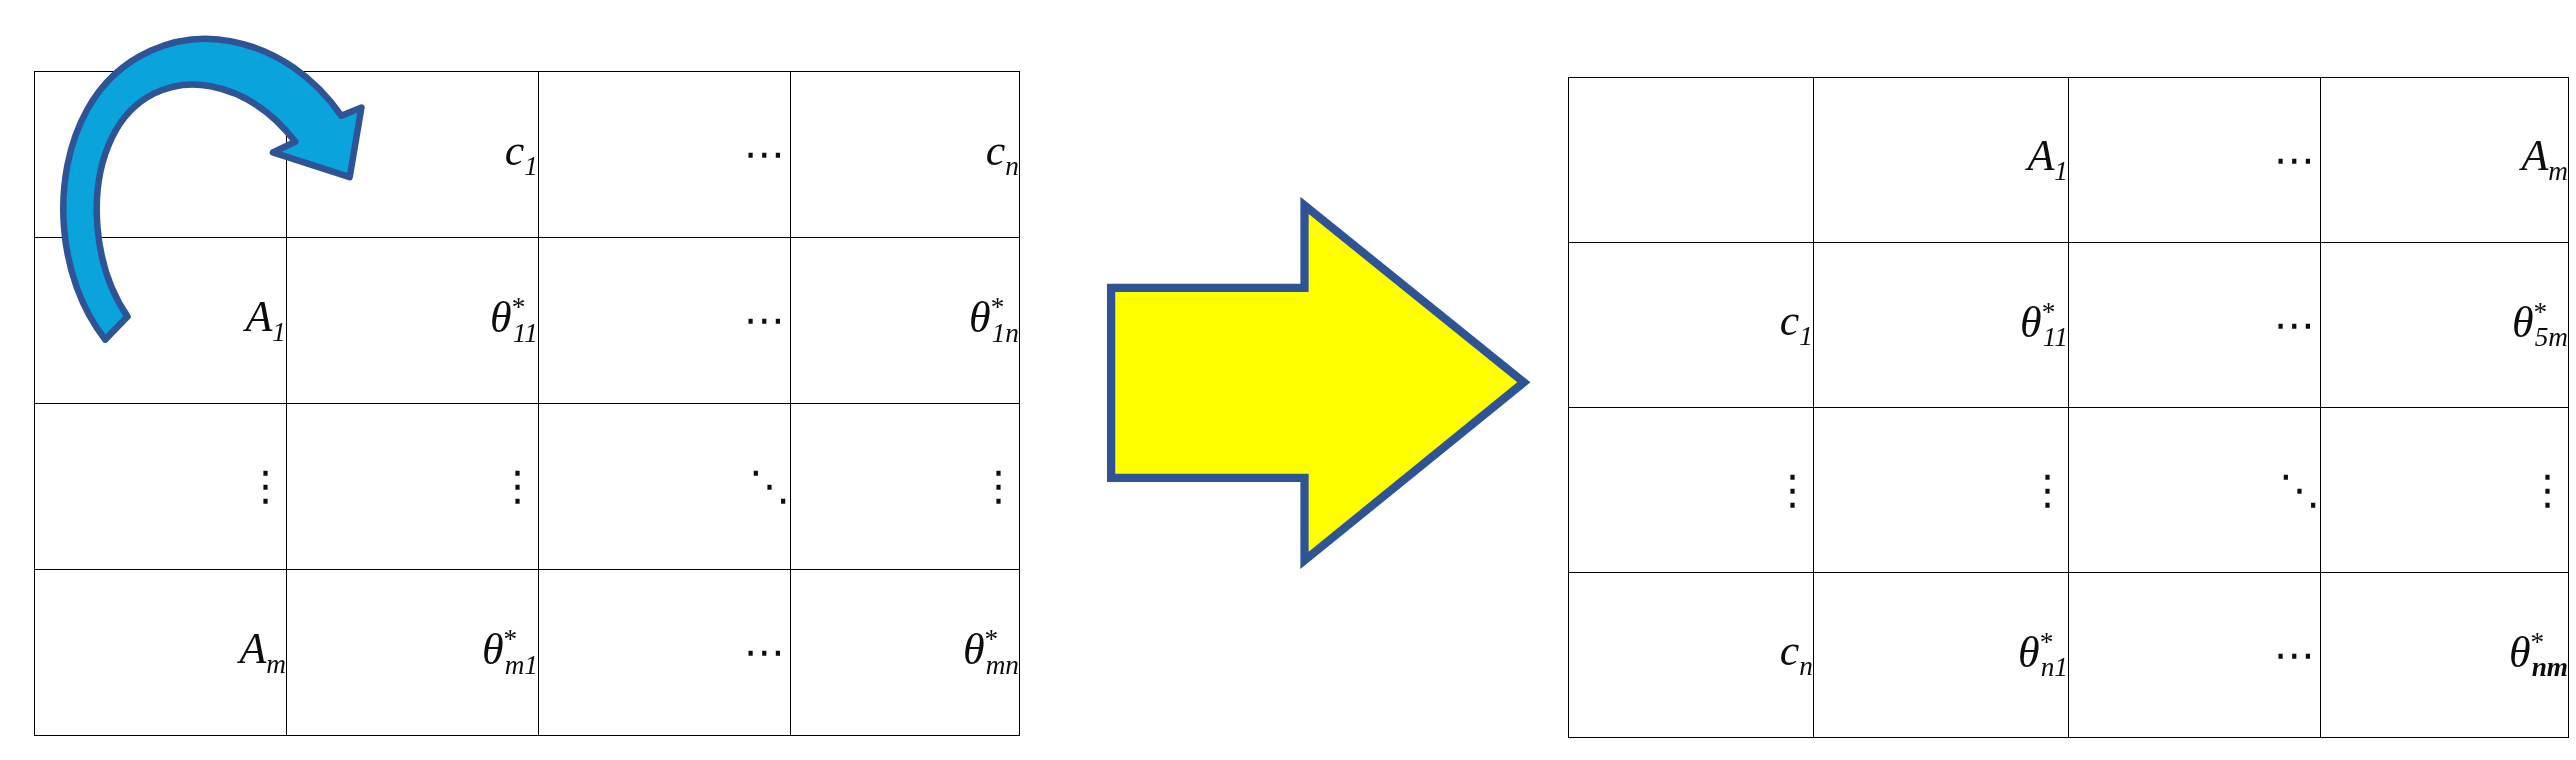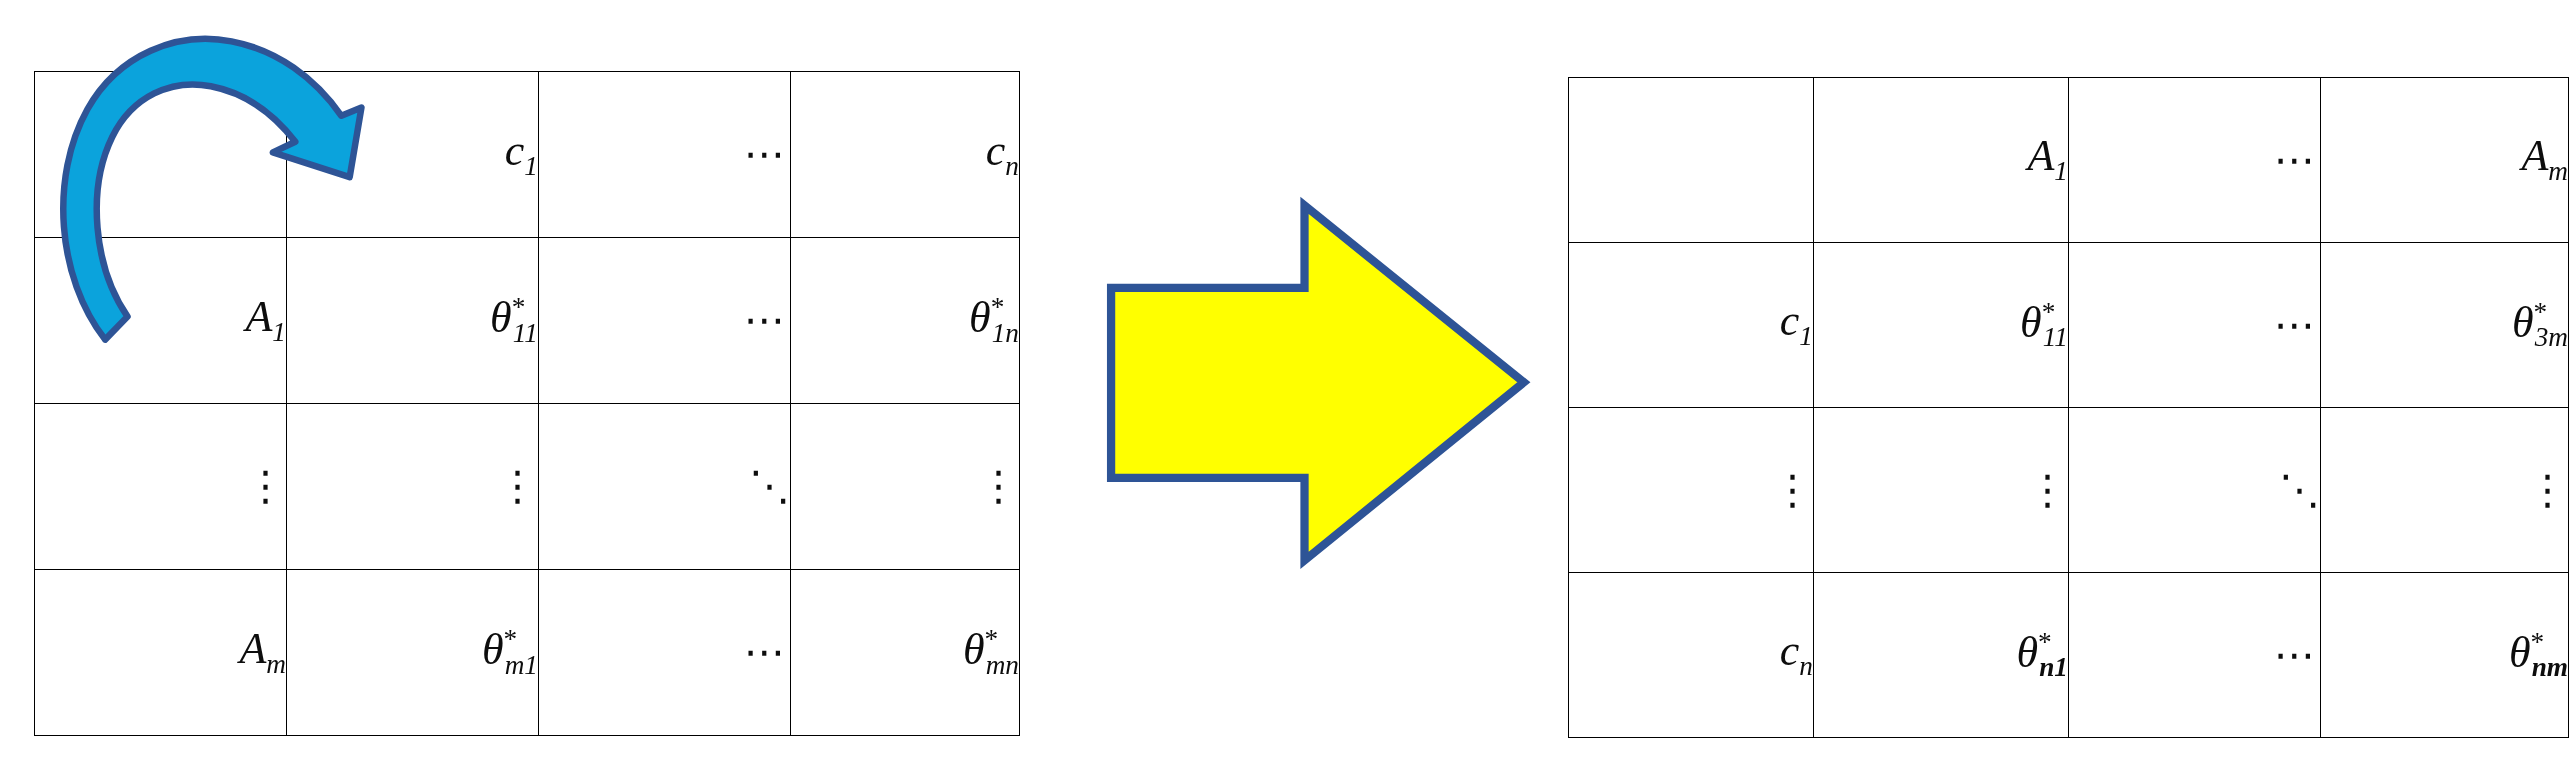--- a/index.html
+++ b/index.html
@@ -158,31 +158,31 @@
         <tr>
           <td></td>
           <td><span class="sym"><span>A</span><sub style="font-size: 0.62em; vertical-align: sub; margin-left: 0px;">1</sub></span></td>
           <td><span class="ellipsis-h">⋯</span></td>
           <td><span class="sym"><span>A</span><sub style="font-size: 0.62em; vertical-align: sub; margin-left: 0px;">m</sub></span></td>
         </tr>
         <tr>
           <td><span class="sym"><span>c</span><sub style="font-size: 0.62em; vertical-align: sub; margin-left: 0px;">1</sub></span></td>
           <td><span class="sym"><span>θ</span><sup style="font-size: 0.62em; font-style: normal; vertical-align: super;">*</sup><sub style="font-size: 0.62em; vertical-align: sub; margin-left: -0.46em;">11</sub></span></td>
           <td><span class="ellipsis-h">⋯</span></td>
-          <td><span class="sym"><span>θ</span><sup style="font-size: 0.62em; font-style: normal; vertical-align: super;">*</sup><sub style="font-size: 0.62em; vertical-align: sub; margin-left: -0.46em;">3m</sub></span></td>
+          <td><span class="sym"><span>θ</span><sup style="font-size: 0.62em; font-style: normal; vertical-align: super;">*</sup><sub style="font-size: 0.62em; vertical-align: sub; margin-left: -0.46em;">5m</sub></span></td>
         </tr>
         <tr>
           <td><span class="ellipsis-v">⋮</span></td>
           <td><span class="ellipsis-v">⋮</span></td>
           <td><span class="ellipsis-d">⋱</span></td>
           <td><span class="ellipsis-v">⋮</span></td>
         </tr>
         <tr>
           <td><span class="sym"><span>c</span><sub style="font-size: 0.62em; vertical-align: sub; margin-left: 0px;">n</sub></span></td>
-          <td><span class="sym"><span>θ</span><sup style="font-size: 0.62em; font-style: normal; vertical-align: super;">*</sup><sub style="font-size: 0.62em; vertical-align: sub; margin-left: -0.46em; font-weight: bold;">n1</sub></span></td>
+          <td><span class="sym"><span>θ</span><sup style="font-size: 0.62em; font-style: normal; vertical-align: super;">*</sup><sub style="font-size: 0.62em; vertical-align: sub; margin-left: -0.46em;">n1</sub></span></td>
           <td><span class="ellipsis-h">⋯</span></td>
           <td><span class="sym"><span>θ</span><sup style="font-size: 0.62em; font-style: normal; vertical-align: super;">*</sup><sub style="font-size: 0.62em; vertical-align: sub; margin-left: -0.46em; font-weight: bold;">nm</sub></span></td>
         </tr>
       </tbody>
   </table>
 
 </div>
 
 
 </body></html>

